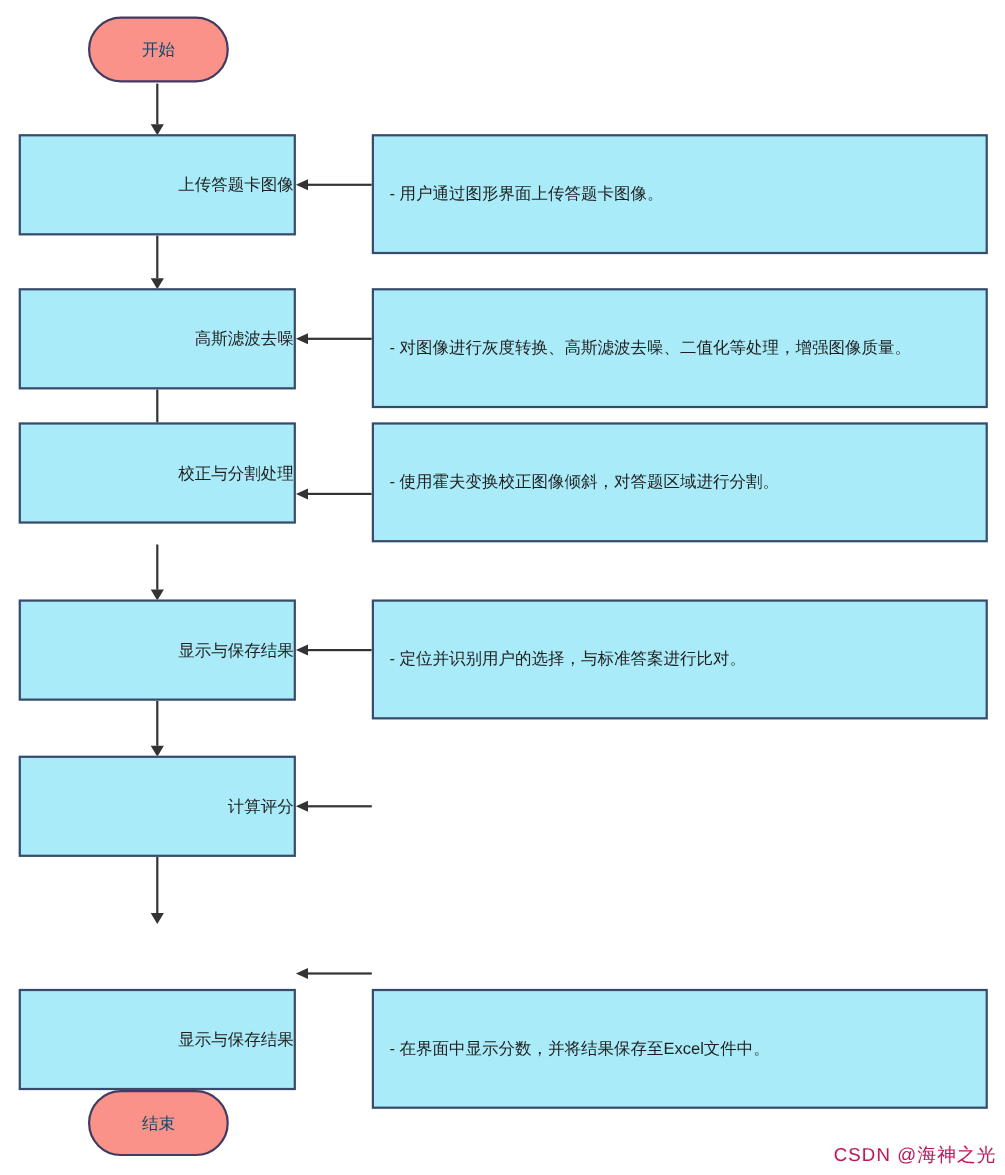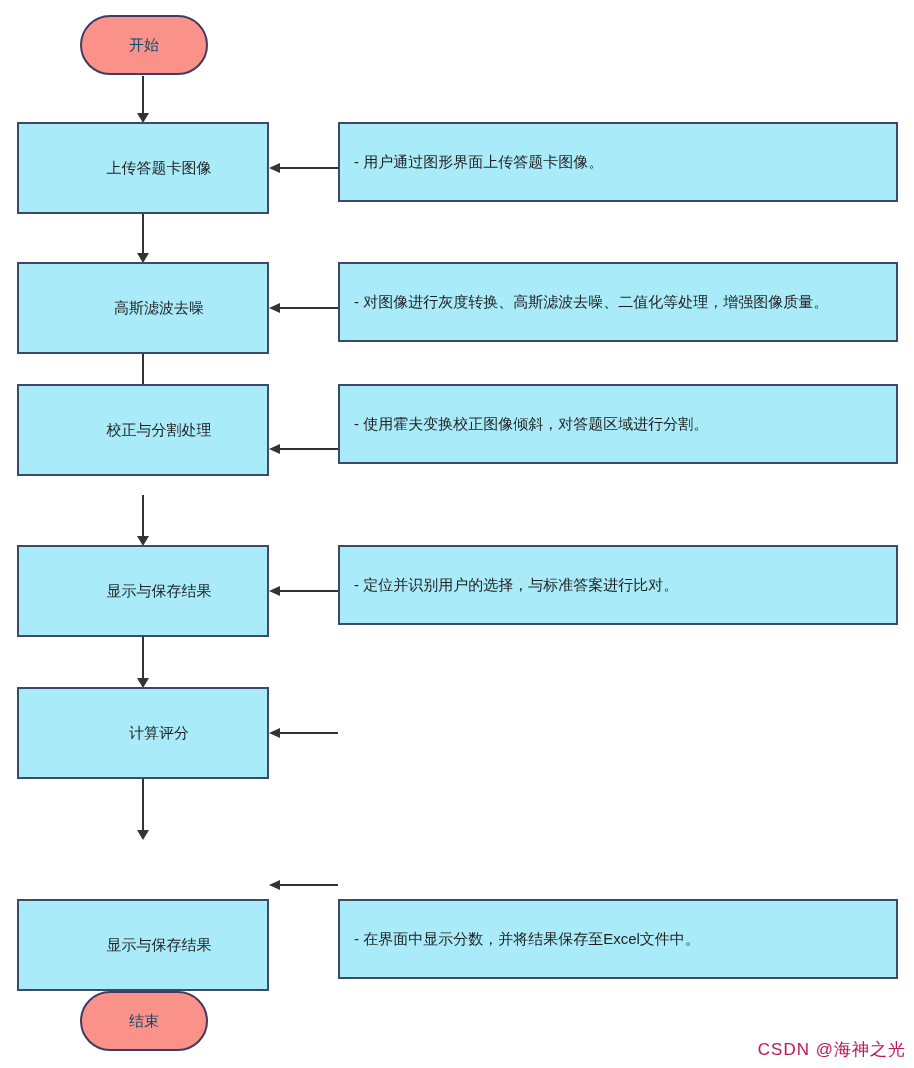--- a/index.html
+++ b/index.html
@@ -38,32 +38,32 @@
   .process-box {
     position: absolute;
     left: 17px;
     width: 252px;
     height: 92px;
     box-sizing: border-box;
     background: #a9ebf8;
     border: 2px solid #3b4a6b;
     display: flex;
     align-items: center;
-    justify-content: center;
+    justify-content: flex-end;
     font-size: 15px;
     color: #1f1f1f;
     padding-left: 32px;
   }
 
   
   .note-box {
     position: absolute;
     left: 338px;
     width: 560px;
-    height: 80px;
+    height: 109px;
     box-sizing: border-box;
     background: #a9ebf8;
     border: 2px solid #3b4a6b;
     display: flex;
     align-items: center;
     justify-content: flex-start;
     padding: 0 14px;
     font-size: 15px;
     color: #1f1f1f;
   }

